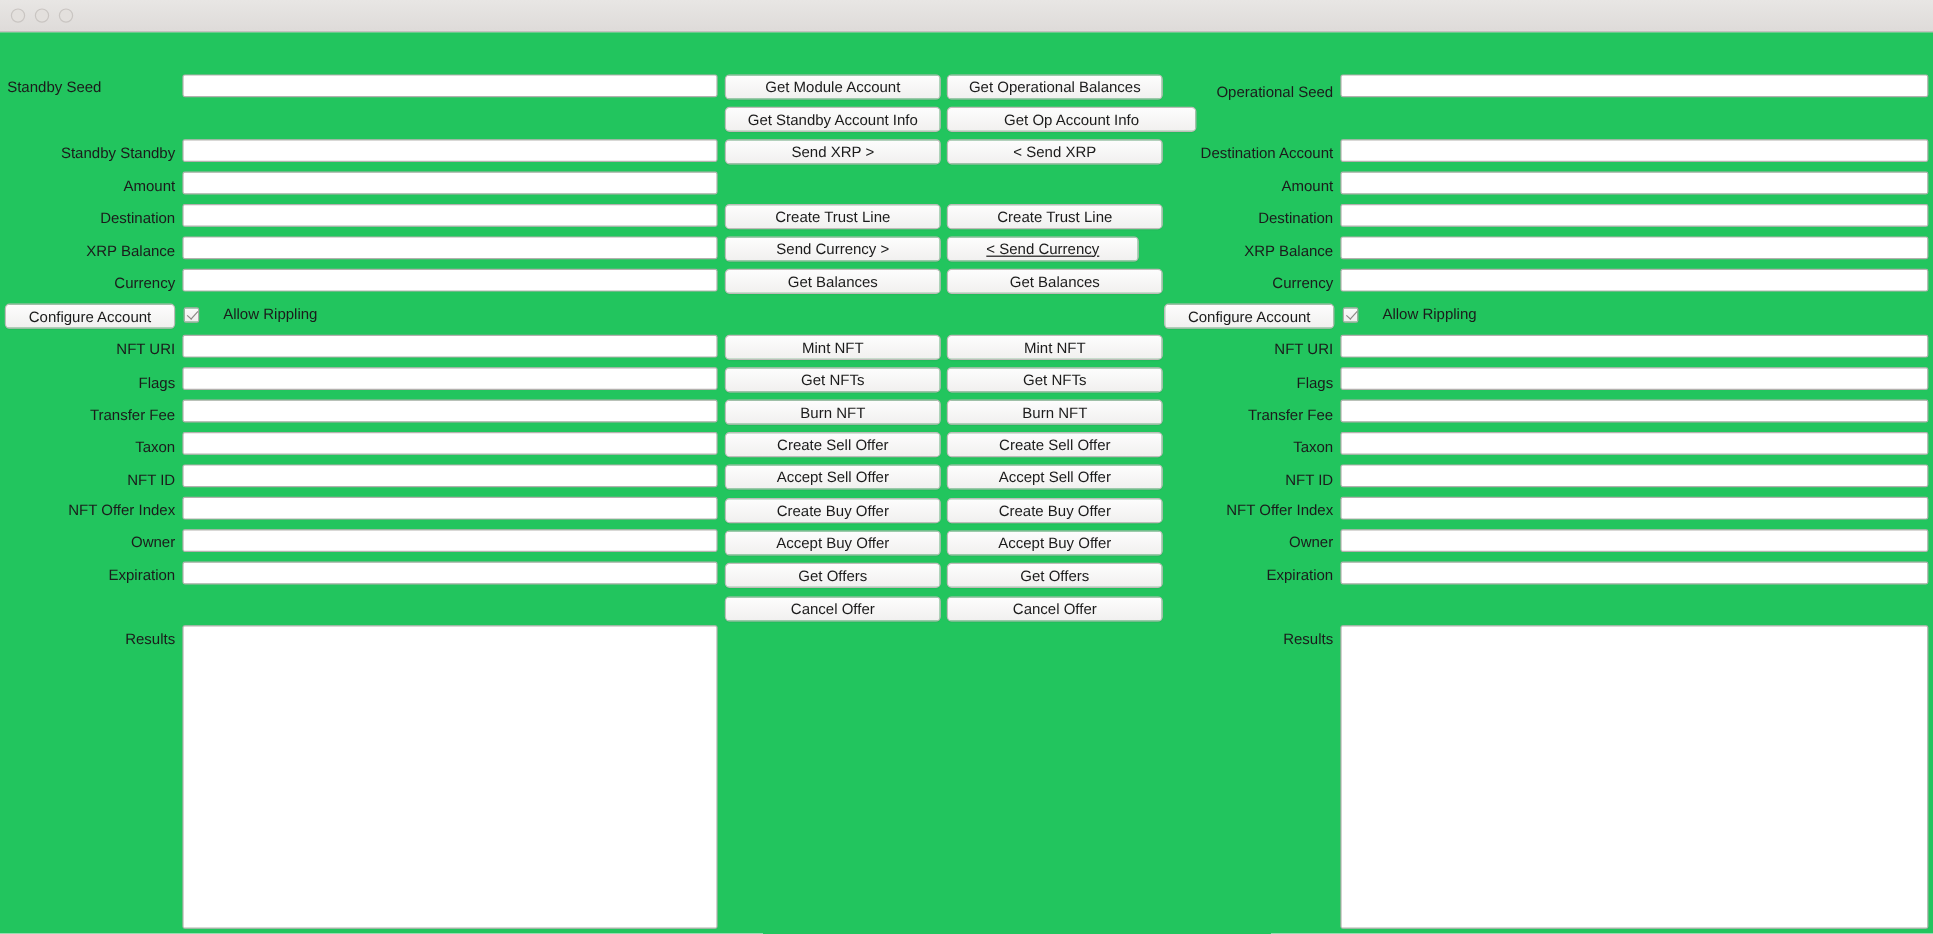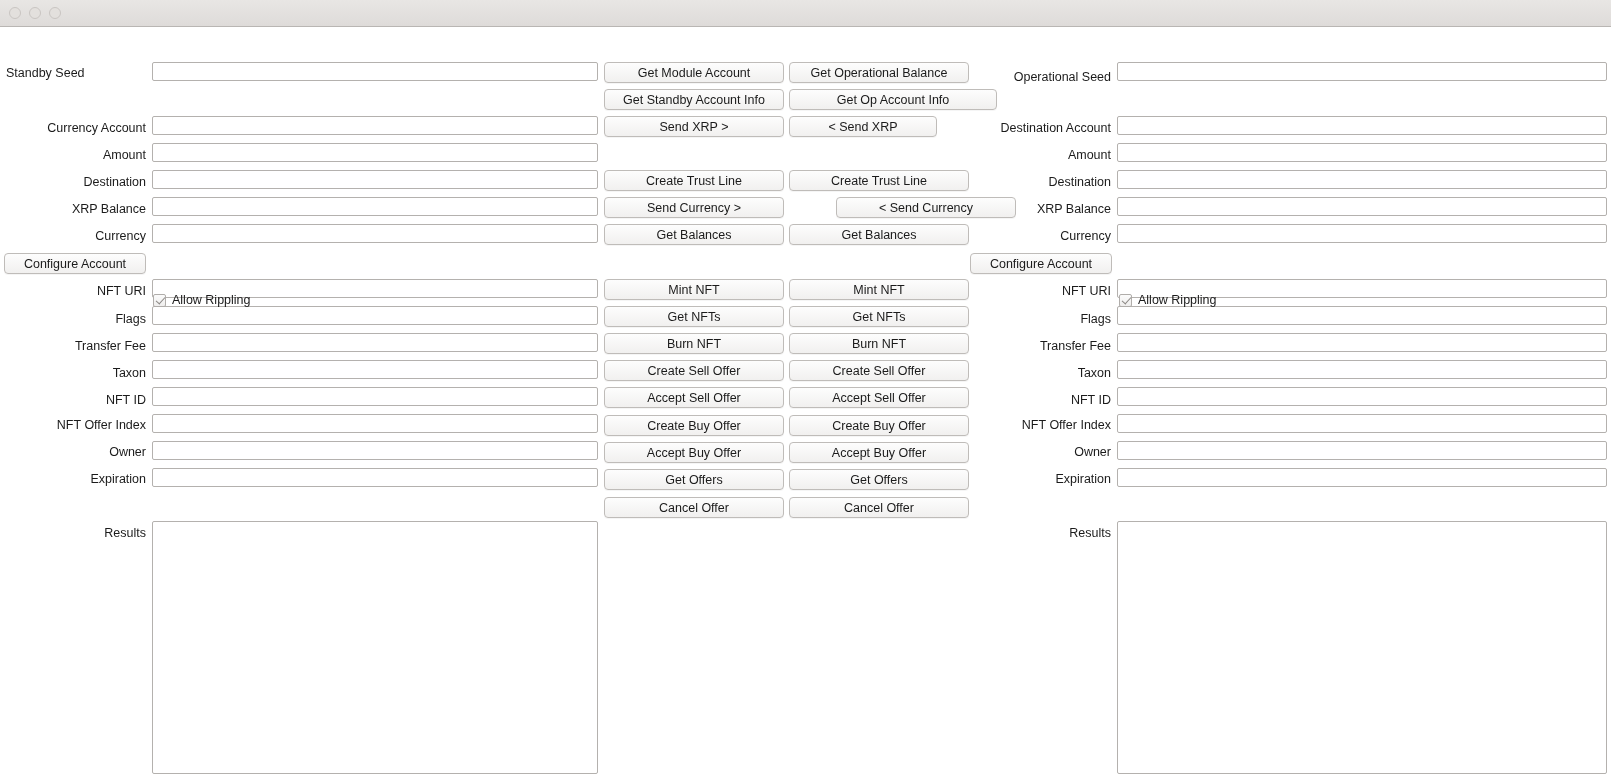--- a/index.html
+++ b/index.html
@@ -40,21 +40,21 @@
     color: #8d8a87;
     letter-spacing: .1px;
     pointer-events: none;
   }
 
   
   .app {
     position: relative;
     width: 1611px;
     height: 751px;
-    background: #ffffff;
+    background: #22c55e;
   }
 
   
   .lbl {
     position: absolute;
     font-size: 12.5px;
     color: #1b1b1b;
     text-align: right;
     line-height: 16px;
     white-space: nowrap;
@@ -85,24 +85,23 @@
     color: #1b1b1b;
     padding: 0;
     cursor: default;
     box-shadow: 0 1px 0 rgba(0,0,0,0.04);
   }
 
   .chk {
     position: absolute;
     display: flex;
     align-items: center;
-    gap: 6px;
+    gap: 20px;
     font-size: 12.5px;
     color: #1b1b1b;
-    margin-top: 38px;
   }
   .chkbox {
     width: 13px; height: 13px;
     border: 1px solid #b0adaa;
     border-radius: 2px;
     background: linear-gradient(#fbfbfb, #efeeed);
     position: relative;
   }
   .chkbox::after {
     content: "";
@@ -134,21 +133,21 @@
   <div class="traffic">
     <div class="dot"></div>
     <div class="dot"></div>
     <div class="dot"></div>
   </div>
 </div>
 
 <div class="app">
 
   <div class="lbl left" style="left:6px; top:38px;">Standby Seed</div>
-  <div class="lbl" style="left:0px; top:93px; width:146px;">Currency Account</div>
+  <div class="lbl" style="left:0px; top:93px; width:146px;">Standby Standby</div>
   <div class="lbl" style="left:0px; top:120px; width:146px;">Amount</div>
   <div class="lbl" style="left:0px; top:147px; width:146px;">Destination</div>
   <div class="lbl" style="left:0px; top:174px; width:146px;">XRP Balance</div>
   <div class="lbl" style="left:0px; top:201px; width:146px;">Currency</div>
   <div class="lbl" style="left:0px; top:256px; width:146px;">NFT URI</div>
   <div class="lbl" style="left:0px; top:284px; width:146px;">Flags</div>
   <div class="lbl" style="left:0px; top:311px; width:146px;">Transfer Fee</div>
   <div class="lbl" style="left:0px; top:338px; width:146px;">Taxon</div>
   <div class="lbl" style="left:0px; top:365px; width:146px;">NFT ID</div>
   <div class="lbl" style="left:0px; top:390px; width:146px;">NFT Offer Index</div>
@@ -187,25 +186,25 @@
   <button class="btn" style="left:604px; top:252px; width:180px;">Mint NFT</button>
   <button class="btn" style="left:604px; top:279px; width:180px;">Get NFTs</button>
   <button class="btn" style="left:604px; top:306px; width:180px;">Burn NFT</button>
   <button class="btn" style="left:604px; top:333px; width:180px;">Create Sell Offer</button>
   <button class="btn" style="left:604px; top:360px; width:180px;">Accept Sell Offer</button>
   <button class="btn" style="left:604px; top:388px; width:180px;">Create Buy Offer</button>
   <button class="btn" style="left:604px; top:415px; width:180px;">Accept Buy Offer</button>
   <button class="btn" style="left:604px; top:442px; width:180px;">Get Offers</button>
   <button class="btn" style="left:604px; top:470px; width:180px;">Cancel Offer</button>
 
-  <button class="btn" style="left:789px; top:35px; width:180px;">Get Operational Balance</button>
+  <button class="btn" style="left:789px; top:35px; width:180px;">Get Operational Balances</button>
   <button class="btn" style="left:789px; top:62px; width:208px;">Get Op Account Info</button>
-  <button class="btn" style="left:789px; top:89px; width:148px;">&lt; Send XRP</button>
+  <button class="btn" style="left:789px; top:89px; width:180px;">&lt; Send XRP</button>
   <button class="btn" style="left:789px; top:143px; width:180px;">Create Trust Line</button>
-  <button class="btn" style="left:836px; top:170px; width:180px;">&lt; Send Currency</button>
+  <button class="btn" style="left:789px; top:170px; width:160px;text-decoration:underline;">&lt; Send Currency</button>
   <button class="btn" style="left:789px; top:197px; width:180px;">Get Balances</button>
   <button class="btn" style="left:789px; top:252px; width:180px;">Mint NFT</button>
   <button class="btn" style="left:789px; top:279px; width:180px;">Get NFTs</button>
   <button class="btn" style="left:789px; top:306px; width:180px;">Burn NFT</button>
   <button class="btn" style="left:789px; top:333px; width:180px;">Create Sell Offer</button>
   <button class="btn" style="left:789px; top:360px; width:180px;">Accept Sell Offer</button>
   <button class="btn" style="left:789px; top:388px; width:180px;">Create Buy Offer</button>
   <button class="btn" style="left:789px; top:415px; width:180px;">Accept Buy Offer</button>
   <button class="btn" style="left:789px; top:442px; width:180px;">Get Offers</button>
   <button class="btn" style="left:789px; top:470px; width:180px;">Cancel Offer</button>

